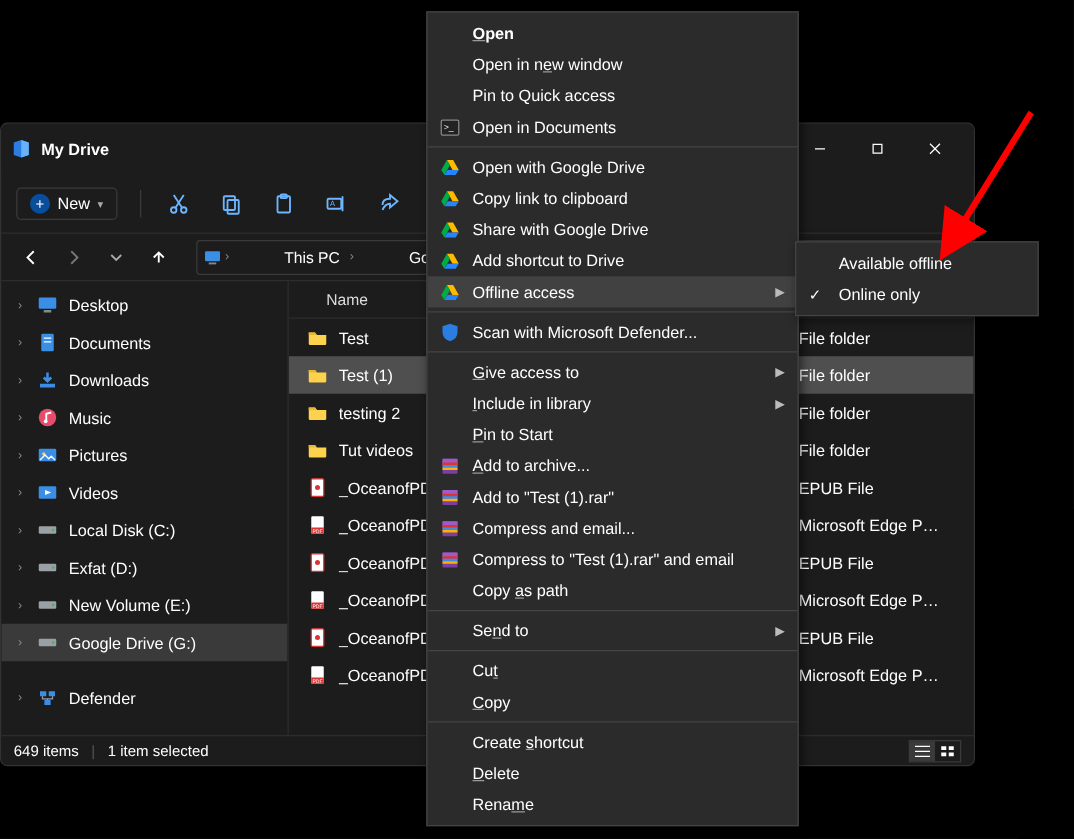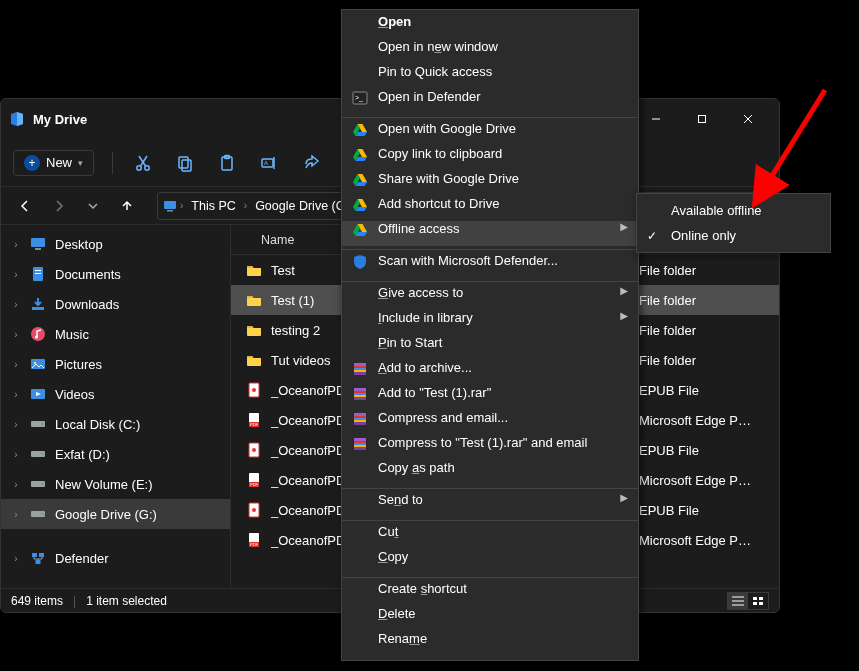--- a/index.html
+++ b/index.html
@@ -17,21 +17,21 @@
   .new-btn { display: flex; align-items: center; gap: 6px; background: transparent; border: 1px solid #3a3a3a; border-radius: 4px; padding: 4px 10px; color: #fff; font-size: 13px; }
   .new-plus { width: 16px; height: 16px; border-radius: 50%; background: #0a4d9c; display: flex; align-items: center; justify-content: center; font-size: 12px; }
   .tool-icon { color: #6cb6ff; display:flex; align-items:center; justify-content:center; width:24px; height:24px; }
   .tool-icon svg { width:18px;height:18px; }
   .divider { width:1px; height:22px; background:#3a3a3a; }
 
   .navbar { height: 38px; display: flex; align-items: center; gap: 6px; padding: 0 10px; border-bottom: 1px solid #2d2d2d; }
   .nav-arrow { width: 28px; height: 28px; display: flex; align-items: center; justify-content: center; color: #aaa; }
   .nav-arrow.active { color: #fff; }
   .address { flex: 1; margin-left: 10px; height: 28px; background: transparent; border: 1px solid #3a3a3a; border-radius: 3px; display: flex; align-items: center; padding: 0 4px; gap: 2px; overflow:hidden;}
-  .crumb { padding: 2px 6px 2px 6px; font-size: 12.5px; white-space:nowrap; }
+  .crumb { padding: 2px 6px 2px 6px; font-size: 12.5px; white-space:nowrap;margin-left:36px; }
   .crumb-sep { color: #888; font-size: 10px; }
   .pc-icon svg{width:16px;height:16px;display:block}
 
   .body { display: flex; height: calc(100% - 40px - 48px - 38px - 24px); }
   .sidebar { width: 230px; border-right: 1px solid #2d2d2d; padding: 4px 0; overflow:hidden;}
   .side-item { display: flex; align-items: center; height: 30px; padding: 0 6px 0 10px; gap: 8px; font-size: 13px; }
   .side-item.selected { background: #3a3a3a; }
   .side-item .chev { width: 10px; color: #888; font-size: 10px; text-align:center;}
   .side-item .icon { width: 18px; display: flex; align-items:center; justify-content:center;}
   .side-item .icon svg { width:16px;height:16px;}
@@ -49,21 +49,21 @@
   .file-row .ftype { overflow:hidden; white-space:nowrap;}
 
   .statusbar { position:absolute; bottom:0; left:0; right:0; height: 24px; border-top: 1px solid #2d2d2d; display: flex; align-items: center; padding: 0 10px; font-size: 12px; gap: 10px; background:#1c1c1c;}
   .statusbar .sep{color:#555;}
   .view-ctrls { margin-left:auto; display:flex; border:1px solid #3a3a3a;}
   .view-btn { width:20px; height:16px; display:flex;align-items:center;justify-content:center;}
   .view-btn.active{background:#3a3a3a;}
 
   
   .ctx { position: absolute; left: 341px; top: 9px; width: 298px; background: #2b2b2b; border: 1px solid #444; padding: 4px 0; font-size: 13px; box-shadow: 2px 2px 8px rgba(0,0,0,.6); }
-  .ctx-item { display: flex; align-items: flex-start; height: 25px; padding: 0 18px 0 36px; position: relative; }
+  .ctx-item { display: flex; align-items: center; height: 25px; padding: 0 18px 0 36px; position: relative; }
   .ctx-item.highlight { background: #414141; }
   .ctx-item .u { text-decoration: underline; text-decoration-color:#999; }
   .ctx-item strong { font-weight: 700; }
   .ctx-item .licon { position: absolute; left: 9px; width: 18px; height: 18px; display:flex; align-items:center; justify-content:center;}
   .ctx-item .licon svg{width:16px;height:16px;}
   .ctx-item .sub { position: absolute; right: 10px; color: #bbb; font-size: 10px; }
   .ctx-sep { height: 1px; background: #444; margin: 3px 0; }
 
   .submenu { position: absolute; left: 636px; top: 193px; width: 195px; background: #2b2b2b; border: 1px solid #444; padding: 4px 0; font-size: 13px; box-shadow: 2px 2px 8px rgba(0,0,0,.6);}
   .sub-item { display:flex; align-items:center; height:25px; padding: 0 14px 0 34px; position:relative;}
@@ -448,21 +448,21 @@
     <div class="ctx-item">
       <span>Pin to Quick access</span>
     </div>
     <div class="ctx-item">
       <span class="licon">
         <svg viewBox="0 0 16 16">
           <rect x="1" y="2" width="14" height="12" rx="1" fill="#222" stroke="#888"></rect>
           <text x="3" y="10" font-size="7" fill="#fff">&gt;_</text>
         </svg>
       </span>
-      <span>Open in Defender</span>
+      <span>Open in Documents</span>
     </div>
     <div class="ctx-sep"></div>
     <div class="ctx-item">
       <span class="licon">
         <svg viewBox="0 0 16 16">
           <polygon points="5.5,2 10.5,2 15,10 10,10" fill="#ffba00"></polygon>
           <polygon points="5.5,2 1,10 3.5,14 8,6" fill="#00ac47"></polygon>
           <polygon points="3.5,14 12.5,14 15,10 6,10" fill="#2684fc"></polygon>
         </svg>
       </span>

